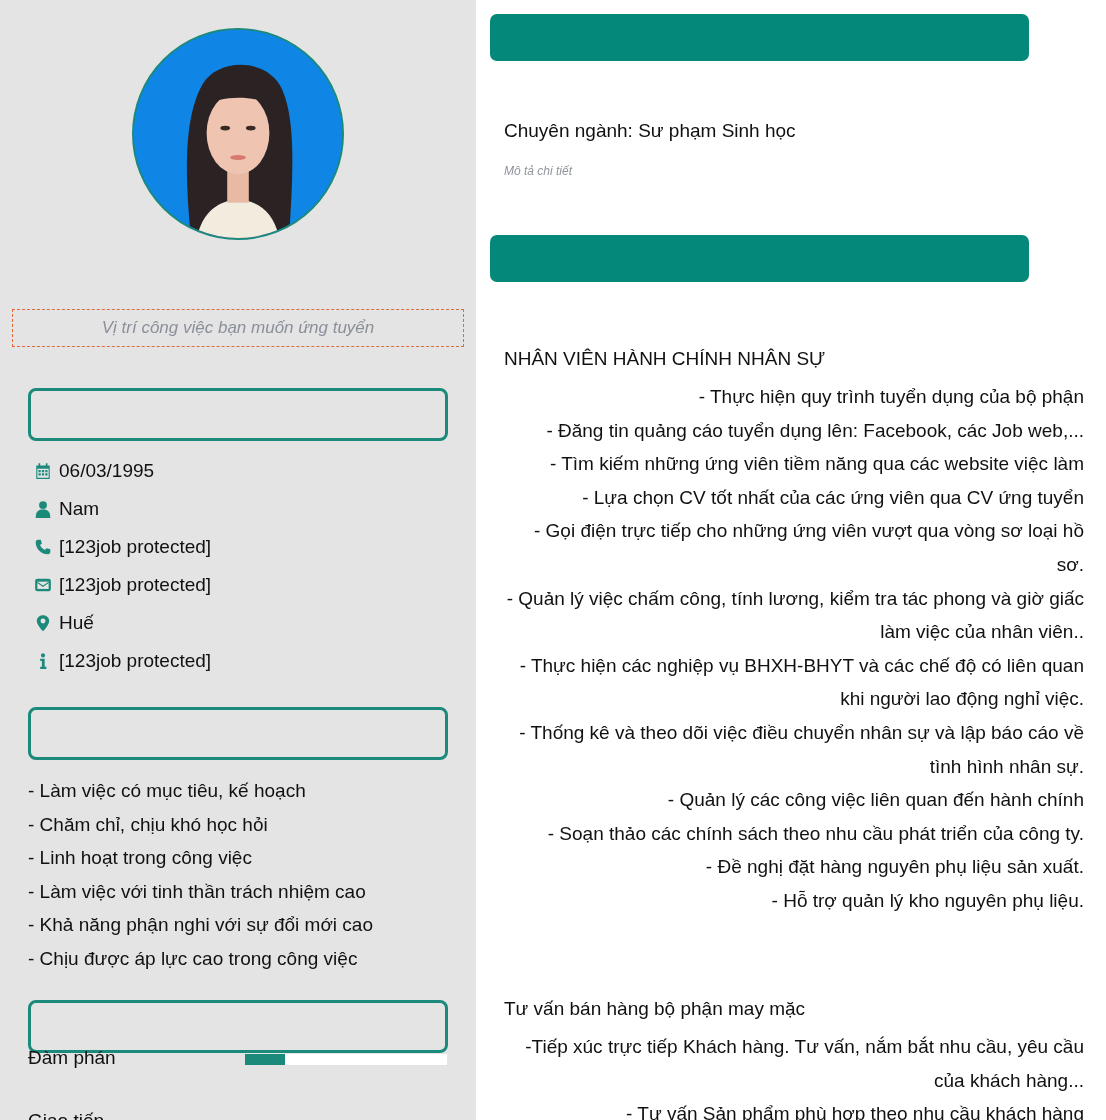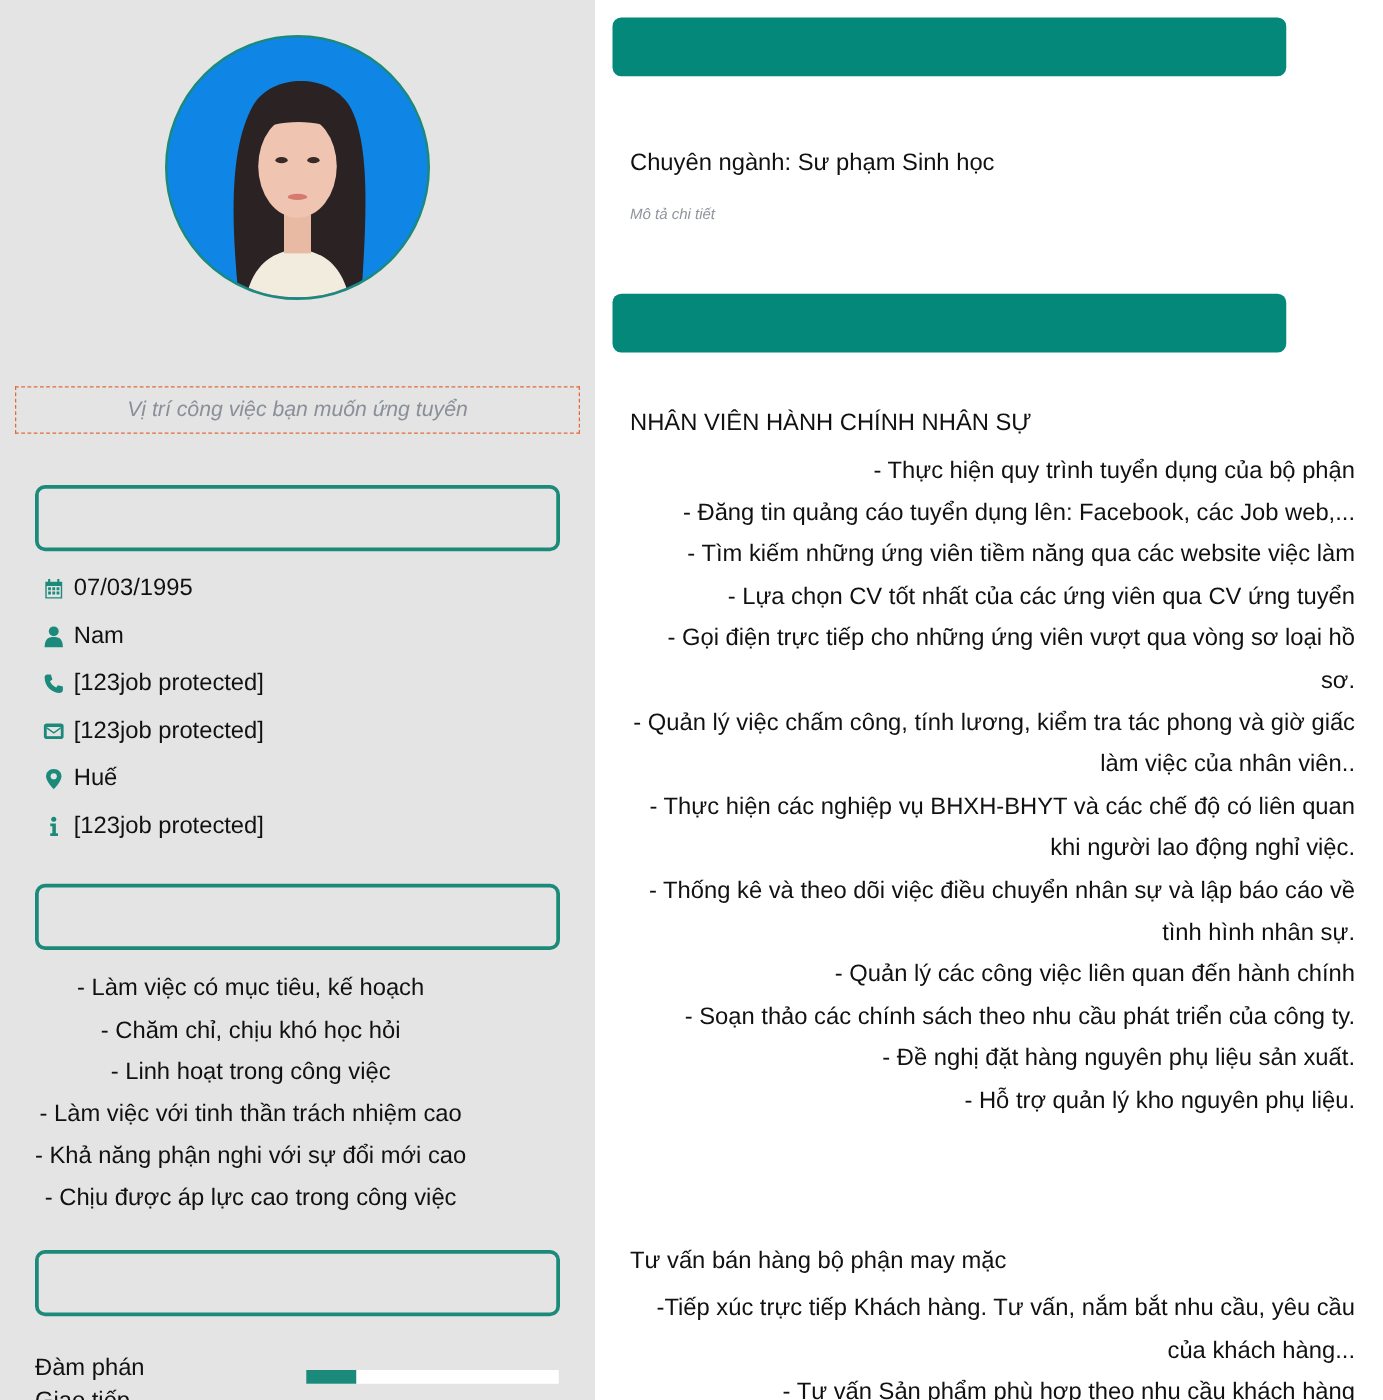--- a/index.html
+++ b/index.html
@@ -35,23 +35,23 @@
     position: absolute; left: 28px; width: 420px; height: 53px;
     border: 3px solid #1c8a7a; border-radius: 8px; background: transparent;
   }
 
   .info-list { position: absolute; left: 33px; top: 452px; }
   .info-row { display: flex; align-items: center; height: 38px; font-size: 19px; color: #111; }
   .info-row .ico { width: 20px; height: 20px; margin-right: 6px; display: flex; align-items: center; justify-content: center; }
   .info-row .ico svg { width: 18px; height: 18px; fill: #1c8a7a; }
 
   .skills-list { position: absolute; left: 28px; top: 774px; font-size: 19px; color: #111; }
-  .skills-list div { height: 33.6px; line-height: 33.6px; white-space: nowrap; text-align: center; }
-
-  .skill-row { position: absolute; left: 28px; top: 1084px; width: 420px; height: 32px; display: flex; align-items: flex-start; font-size: 19px; }
+  .skills-list div { height: 33.6px; line-height: 33.6px; white-space: nowrap; }
+
+  .skill-row { position: absolute; left: 28px; top: 1042px; width: 420px; height: 32px; display: flex; align-items: center; font-size: 19px; }
   .skill-bar { position: absolute; left: 217px; top: 12px; width: 202px; height: 11px; background: #ffffff; }
   .skill-bar .fill { height: 100%; background: #1c8a7a; }
   .skill-row-cut { position: absolute; left: 28px; top: 1110px; font-size: 19px; color: #111; }
 
   
   .teal-header {
     position: absolute; left: 14px; width: 539px; height: 47px;
     background: #038879; border-radius: 7px;
   }
   .r-text { position: absolute; left: 28px; font-size: 19px; color: #111; white-space: nowrap; }
@@ -92,21 +92,21 @@
 
   <div class="info-list">
     <div class="info-row">
       <span class="ico">
         <svg viewBox="0 0 16 16">
             <path d="M2 3h12v12H2z M4 1h1.5v3H4z M10.5 1H12v3h-1.5z"></path>
             <path d="M3 6h10v8H3z" fill="#e4e4e4"></path>
             <path d="M4 7h2v2H4zM7 7h2v2H7zM10 7h2v2h-2zM4 10h2v2H4zM7 10h2v2H7zM10 10h2v2h-2z"></path>
           </svg>
       </span>
-      <span>07/03/1995</span>
+      <span>06/03/1995</span>
     </div>
     <div class="info-row">
       <span class="ico">
         <svg viewBox="0 0 16 16">
             <circle cx="8" cy="4.5" r="3.5"></circle>
             <path d="M1.5 16 C1.5 10 4 8.5 8 8.5 C12 8.5 14.5 10 14.5 16 Z"></path>
           </svg>
       </span>
       <span>Nam</span>
     </div>
@@ -174,21 +174,21 @@
 
 <div class="right">
 
   <div class="teal-header" style="top:14px;"></div>
 
   <div class="r-text" style="top:120px;">Chuyên ngành: Sư phạm Sinh học</div>
   <div class="r-text r-italic" style="top:164px;">Mô tả chi tiết</div>
 
   <div class="teal-header" style="top:235px;"></div>
 
-  <div class="job-block" style="top:318px;">
+  <div class="job-block" style="top:338px;">
     <div class="job-title">NHÂN VIÊN HÀNH CHÍNH NHÂN SỰ</div>
     <div class="job-lines">
       <div>- Thực hiện quy trình tuyển dụng của bộ phận</div>
       <div>- Đăng tin quảng cáo tuyển dụng lên: Facebook, các Job web,...</div>
       <div>- Tìm kiếm những ứng viên tiềm năng qua các website việc làm</div>
       <div>- Lựa chọn CV tốt nhất của các ứng viên qua CV ứng tuyển</div>
       <div>- Gọi điện trực tiếp cho những ứng viên vượt qua vòng sơ loại hồ sơ.</div>
       <div>- Quản lý việc chấm công, tính lương, kiểm tra tác phong và giờ giấc làm việc của nhân viên..</div>
       <div>- Thực hiện các nghiệp vụ BHXH-BHYT và các chế độ có liên quan khi người lao động nghỉ việc.</div>
       <div>- Thống kê và theo dõi việc điều chuyển nhân sự và lập báo cáo về tình hình nhân sự.</div>

